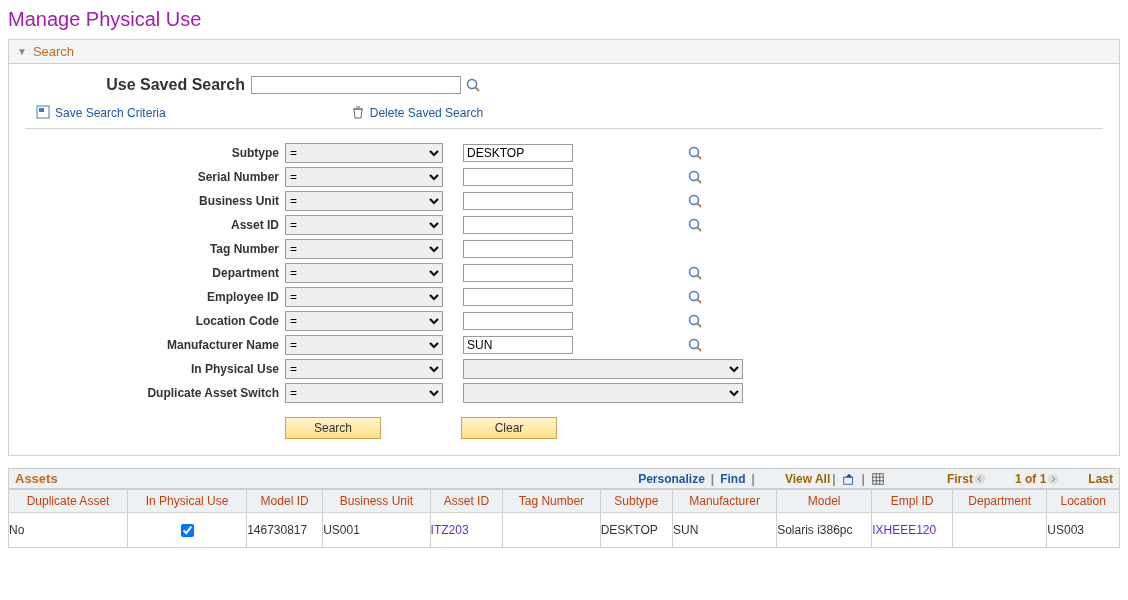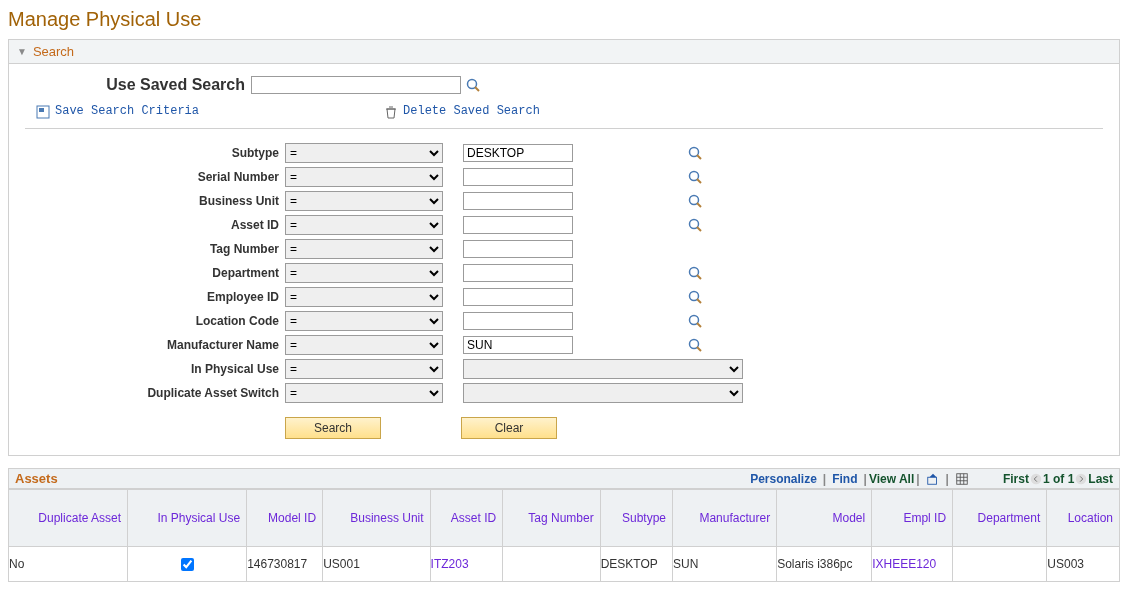--- a/index.html
+++ b/index.html
@@ -8,21 +8,21 @@
     font-family: Arial, Helvetica, sans-serif;
     font-size: 12px;
     color: #333;
     background: #fff;
     width: 1128px;
     box-sizing: border-box;
   }
   h1.page-title {
     font-size: 20px;
     font-weight: normal;
-    color: #a16207;
+    color: #a21caf;
     margin: 0 0 8px 0;
   }
   .search-panel {
     border: 1px solid #d0d0d0;
     background: #fff;
     margin-bottom: 12px;
   }
   .panel-header {
     background: #f2f4f5;
     border-bottom: 1px solid #d0d0d0;
@@ -77,23 +77,22 @@
     display: flex;
     gap: 180px;
     margin-bottom: 8px;
     padding-left: 6px;
   }
   .action-links a {
     color: #1f56a8;
     text-decoration: none;
     font-size: 12px;
     display: inline-flex;
-    align-items: flex-start;
+    align-items: flex-end;
     gap: 4px;
-    font-family: Liberation Mono, monospace;
   }
   hr.sep {
     border: none;
     border-top: 1px solid #d0d0d0;
     margin: 6px 0 14px 0;
   }
   .criteria-grid {
     display: grid;
     grid-template-columns: 260px 170px 8px 220px 24px;
     row-gap: 4px;
@@ -148,38 +147,39 @@
   .assets-header a {
     color: #1f56a8;
     text-decoration: none;
     padding: 0 4px;
   }
   .assets-header .divider {
     color: #888;
     padding: 0 2px;
   }
   .assets-header .muted {
-    color: #14532d;
+    color: #a16207;
+    margin-left: 28px;
   }
   .assets-header .nav-icon {
     display: inline-flex;
     vertical-align: middle;
   }
   table.assets {
     width: 100%;
     border-collapse: collapse;
     font-size: 12px;
   }
   table.assets th {
     background: #eef1f3;
     border: 1px solid #d0d0d0;
-    color: #6d28d9;
+    color: #c2410c;
     font-weight: normal;
-    text-align: right;
-    padding: 21px 6px;
+    text-align: center;
+    padding: 4px 6px;
     cursor: pointer;
     vertical-align: top;
     line-height: 1.2;
   }
   table.assets td {
     border: 1px solid #d0d0d0;
     padding: 10px 0;
     color: #333;
     vertical-align: middle;
   }

